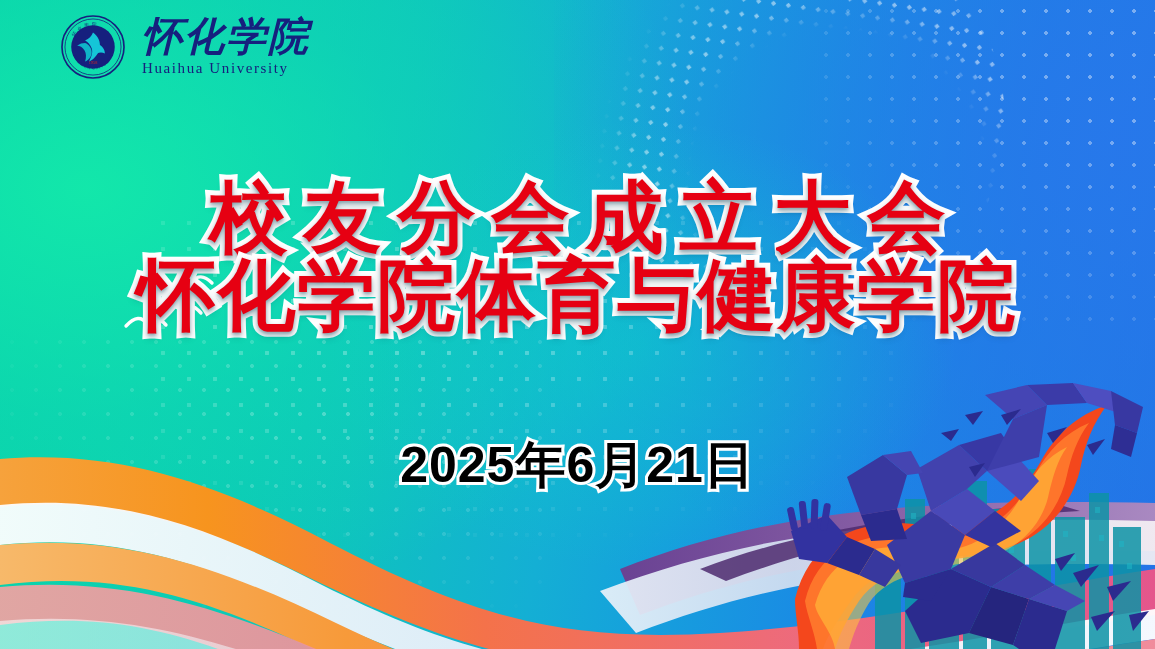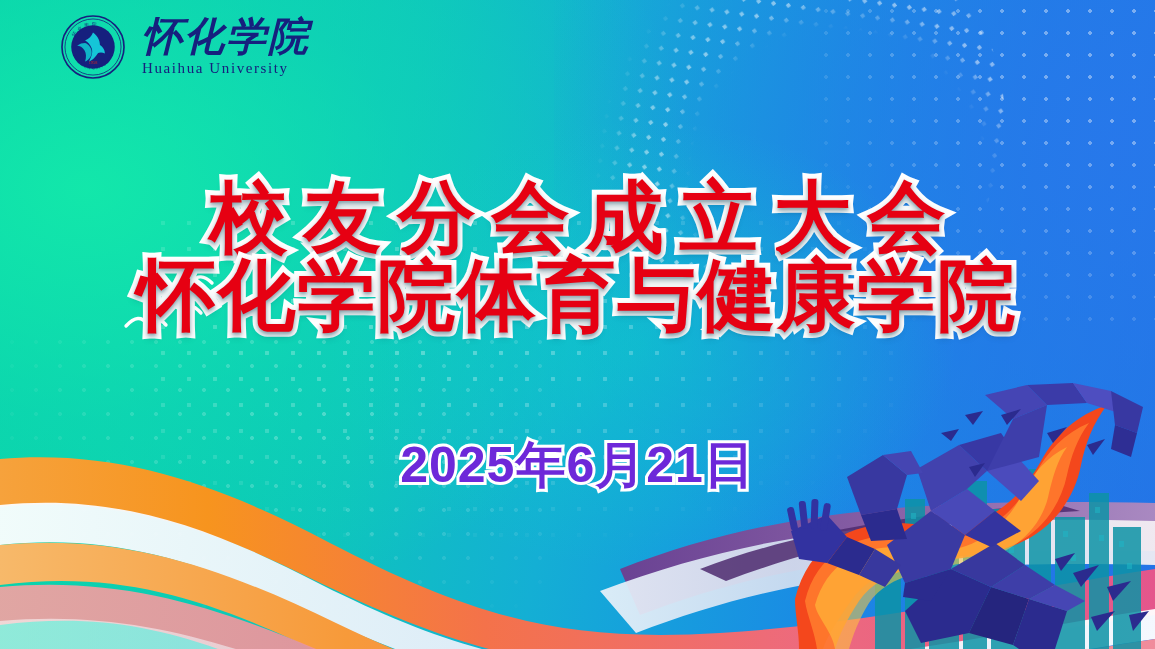--- a/index.html
+++ b/index.html
@@ -134,21 +134,21 @@
   }
   .title-1{font-size:78px;letter-spacing:2px;}
   .title-2{font-size:78px;letter-spacing:16px;margin-top:28px;padding-left:16px;}
 
   .date-line{
     position:absolute;left:0;right:0;top:432px;
     text-align:center;
     font-family:"Liberation Sans",sans-serif;
     font-weight:bold;
     font-size:50px;
-    color:#6d28d9;
+    color:#000000;
     letter-spacing:1px;
     -webkit-text-stroke:6px #ffffff;
     paint-order:stroke fill;
     white-space:nowrap;
   }
 
   
   .runner{
     position:absolute;right:0;bottom:0;width:400px;height:300px;
   }

